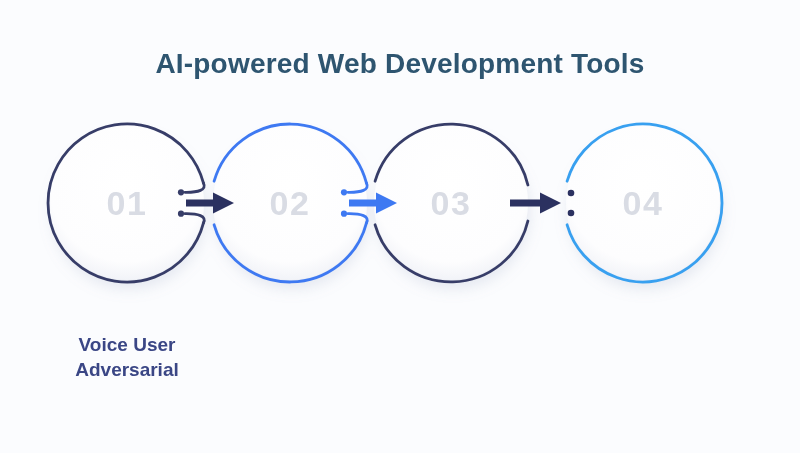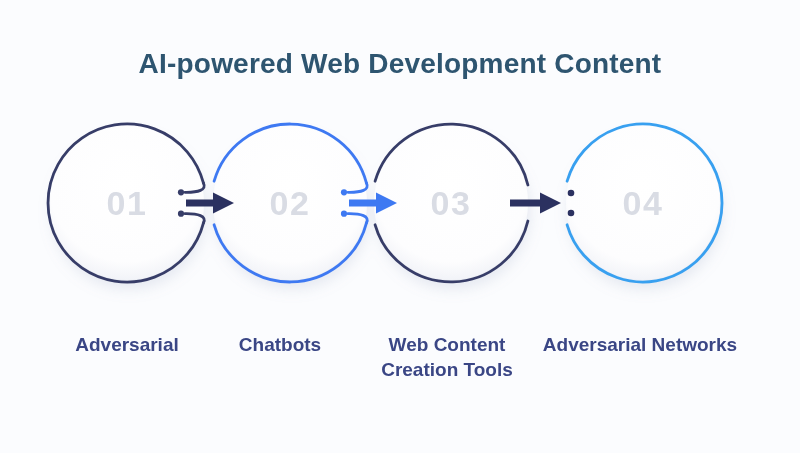--- a/index.html
+++ b/index.html
@@ -33,21 +33,21 @@
   .l1{left:17px;}
   .l2{left:170px;}
   .l3{left:337px;}
   .l4{left:530px;}
 </style>
 </head>
 <body>
 
 <div class="stage">
 
-  <h1 class="title">AI-powered Web Development Content</h1>
+  <h1 class="title">AI-powered Web Development Tools</h1>
 
   <svg class="diagram" width="800" height="453" viewBox="0 0 800 453">
     <defs>
       <radialGradient id="cg" cx="50%" cy="38%" r="66%">
         <stop offset="0%" stop-color="#ffffff"></stop>
         <stop offset="76%" stop-color="#fdfdfe"></stop>
         <stop offset="100%" stop-color="#eef0f6"></stop>
       </radialGradient>
       <filter id="softshadow" x="-40%" y="-40%" width="180%" height="190%">
         <feDropShadow dx="2" dy="9" stdDeviation="7" flood-color="#97a0c0" flood-opacity="0.22"></feDropShadow>
@@ -101,27 +101,19 @@
       <path d="M 567.1 181.2 A 79 79 0 1 1 567.1 224.8"></path>
     </g>
 
     <text class="num" x="127" y="215" fill="#d9dce4">01</text>
     <text class="num" x="290" y="215" fill="#d9dce4">02</text>
     <text class="num" x="451" y="215" fill="#d9dce4">03</text>
     <text class="num" x="643" y="215" fill="#d9dce4">04</text>
   </svg>
 
   <div class="label l1">
+    <span class="line">Voice User</span>
     <span class="line">Adversarial</span>
   </div>
-  <div class="label l2">
-    <span class="line">Chatbots</span>
-    <span class="line"></span>
-  </div>
-  <div class="label l3">
-    <span class="line">Web Content</span>
-    <span class="line">Creation Tools</span>
-  </div>
   <div class="label l4">
-    <span class="line">Adversarial Networks</span>
   </div>
 
 </div>
 
 </body></html>

